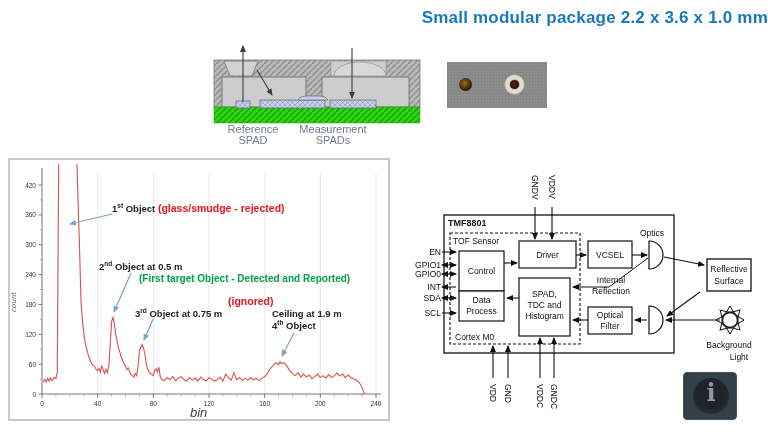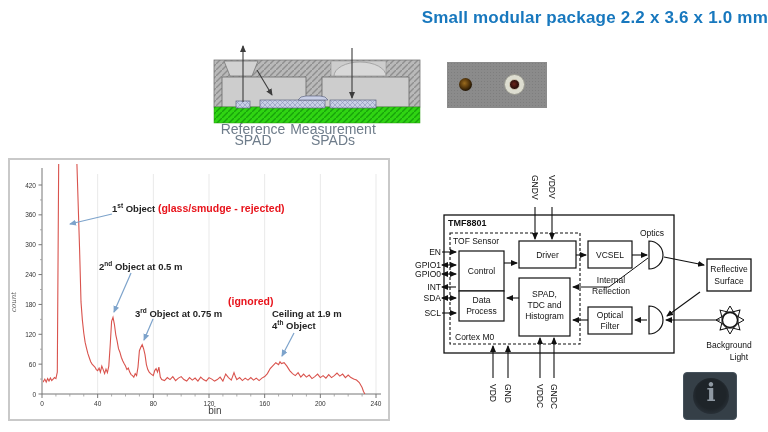--- a/index.html
+++ b/index.html
@@ -3,40 +3,40 @@
 <meta charset="utf-8">
 <style>
   html,body{margin:0;padding:0;background:#ffffff;}
   body{width:768px;height:432px;position:relative;font-family:"Liberation Sans",sans-serif;overflow:hidden;}
   .abs{position:absolute;}
 
   
   #title{left:0;top:8px;width:768px;text-align:right;font-size:17px;font-weight:bold;color:#1878be;letter-spacing:.2px;}
 
   
-  .pkg-label{width:90px;text-align:center;font-size:14px;line-height:11px;color:#6e7c8a;}
+  .pkg-label{width:90px;text-align:center;font-size:11px;line-height:11px;color:#6e7c8a;}
 
   
   #photo{left:447px;top:62px;width:100px;height:46px;background-color:#8b8b8b;
     background-image:radial-gradient(#00000018 1px, transparent 1px);background-size:3px 3px;}
   #photo .ap-left{position:absolute;left:12px;top:16px;width:13px;height:13px;border-radius:50%;
     background:radial-gradient(circle at 42% 40%, #9a6b1e 0%, #5a3a0c 40%, #241604 70%, #050302 100%);}
   #photo .ap-right{position:absolute;left:57px;top:12px;width:21px;height:21px;border-radius:50%;
     background:#ddddd0;border:1px solid #9a9a90;box-sizing:border-box;}
   #photo .ap-right-core{position:absolute;left:4px;top:4px;width:11px;height:11px;border-radius:50%;
     background:radial-gradient(circle at 45% 45%, #6b241a 0%, #33100a 55%, #120604 100%);border:1px solid #c4b8a4;box-sizing:border-box;}
 
   
   #hist-panel{left:8px;top:158px;width:378px;height:259px;border:2px solid #c9c9c9;background:#fff;}
   #hist-panel .ann{position:absolute;font-size:9.5px;font-weight:bold;color:#232323;line-height:12px;white-space:nowrap;}
   #hist-panel .red{color:#e8131b;font-size:10.5px;text-align:right;}
   #hist-panel .green{color:#00a14e;font-size:10px;}
   #hist-panel sup{font-size:6.5px;vertical-align:super;line-height:0;}
   #ylab{left:-6px;top:138px;transform:rotate(-90deg);font-style:italic;font-family:"DejaVu Serif",serif;font-size:7px;color:#555;}
-  #xlab{left:180px;top:245px;width:50px;text-align:center;font-size:10px;color:#444;}
+  #xlab{left:180px;top:245px;width:50px;text-align:left;font-size:13px;color:#444;font-style:italic;}
   .tick{font-family:"Liberation Sans",sans-serif;font-size:6.5px;fill:#333;}
 
   
   .bd-t{font-family:"Liberation Sans",sans-serif;font-size:8.5px;fill:#111;}
   .bd-b{font-weight:bold;font-size:9px;}
 
   
   #info-icon{left:683px;top:372px;width:54px;height:48px;background:#353f47;border:1px solid #46525c;border-radius:4px;box-sizing:border-box;}
   #info-icon .ring{position:absolute;left:9px;top:5px;width:36px;height:36px;border-radius:50%;
     background:radial-gradient(circle at 50% 45%, #1e2429 55%, #2b333b 80%, #333d46 100%);}
@@ -181,20 +181,21 @@
       <line x1="284" y1="173" x2="272" y2="196" stroke="#7da3cb" stroke-width="1.2" marker-end="url(#bah)"></line>
     </svg>
   <div class="abs" id="ylab">count</div>
   <div class="abs" id="xlab">bin</div>
 
   <div class="ann" style="left:102px;top:42px;">
     <div><span>1</span><sup>st</sup><span> Object </span><span class="red">(glass/smudge - rejected)</span></div>
   </div>
   <div class="ann" style="left:89px;top:101px;">
     <div><span>2</span><sup>nd</sup><span> Object at 0.5 m</span></div>
+    <div style="margin-left:40px;"><span class="green">(First target Object - Detected and Reported)</span></div>
   </div>
   <div class="ann red" style="left:218px;top:135px;">(ignored)</div>
   <div class="ann" style="left:125px;top:148px;">
     <span>3</span><sup>rd</sup><span> Object at 0.75 m</span>
   </div>
   <div class="ann" style="left:262px;top:148px;">
     <div>Ceiling at 1.9 m</div>
     <div><span>4</span><sup>th</sup><span> Object</span></div>
   </div>
 </div>

